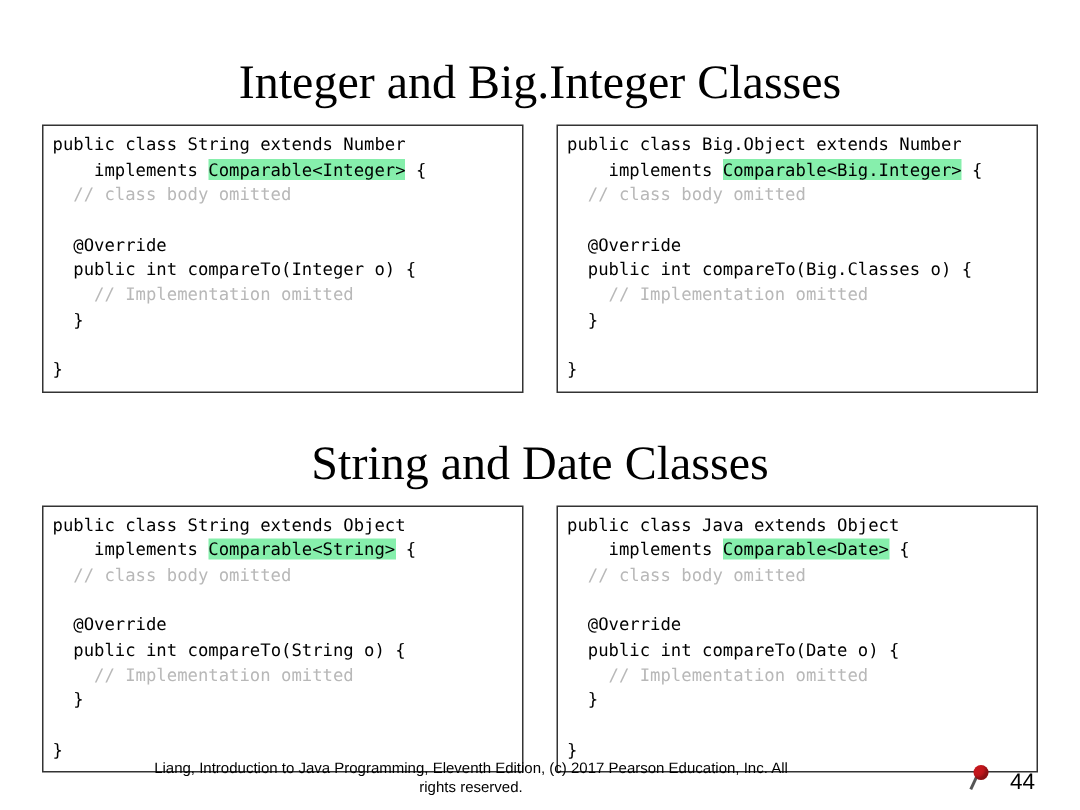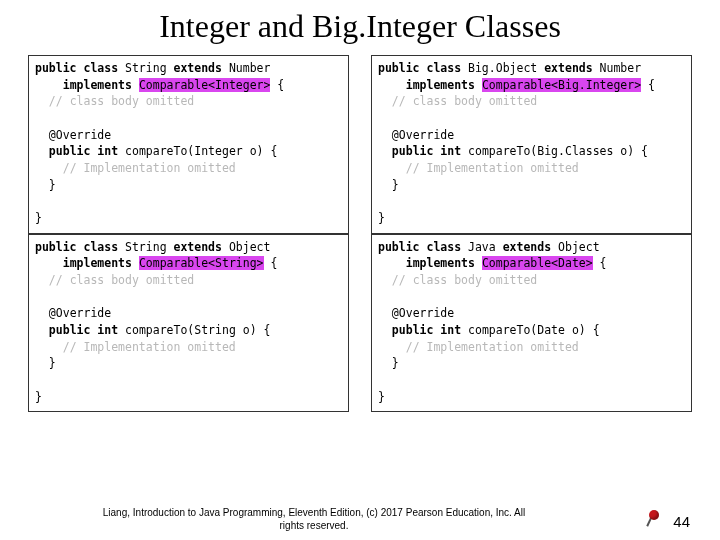--- a/index.html
+++ b/index.html
@@ -15,20 +15,21 @@
     height: 540px;
     padding: 8px 28px 0 28px;
     position: relative;
   }
   .title {
     font-family: "Times New Roman", serif;
     font-size: 32px;
     text-align: center;
     margin-bottom: 10px;
     color: #000;
+    margin-top: 28px;
   }
   .subtitle {
     font-family: "Times New Roman", serif;
     font-size: 32px;
     text-align: center;
     margin: 28px 0 10px 0;
     color: #000;
   }
   .row {
     display: flex;
@@ -39,23 +40,23 @@
     border: 1px solid #333;
     background: #fff;
     width: 322px;
     padding: 4px 6px 6px 6px;
     font-family: Verdana, monospace;
     font-size: 11.5px;
     line-height: 1.45;
     white-space: pre;
     color: #000;
   }
-  .kw { font-weight: bold; color: #000; }
+  .kw { font-weight: normal; color: #000; }
   .cmt { color: #b8b8b8; text-align: right; }
-  .hl { background: #d946ef; }
+  .hl { background: #86efac; }
   .footer {
     position: absolute;
     bottom: 8px;
     left: 0;
     width: 628px;
     text-align: center;
     font-size: 10px;
     color: #000;
     line-height: 1.25;
   }
@@ -115,20 +116,21 @@
   <span class="cmt">// class body omitted</span>
 
   <span>@Override</span>
   <span class="kw">public int </span><span>compareTo(Big.Classes o) {</span>
     <span class="cmt">// Implementation omitted</span>
   <span>}</span>
 
 <span>}</span></div>
   </div>
 
+  <div class="subtitle">String and Date Classes</div>
 
   <div class="row">
     <div class="codebox"><span class="kw">public class </span><span>String </span><span class="kw">extends </span><span>Object</span>
     <span class="kw">implements </span><span class="hl">Comparable&lt;String&gt;</span><span> {</span>
   <span class="cmt">// class body omitted</span>
 
   <span>@Override</span>
   <span class="kw">public int </span><span>compareTo(String o) {</span>
     <span class="cmt">// Implementation omitted</span>
   <span>}</span>

